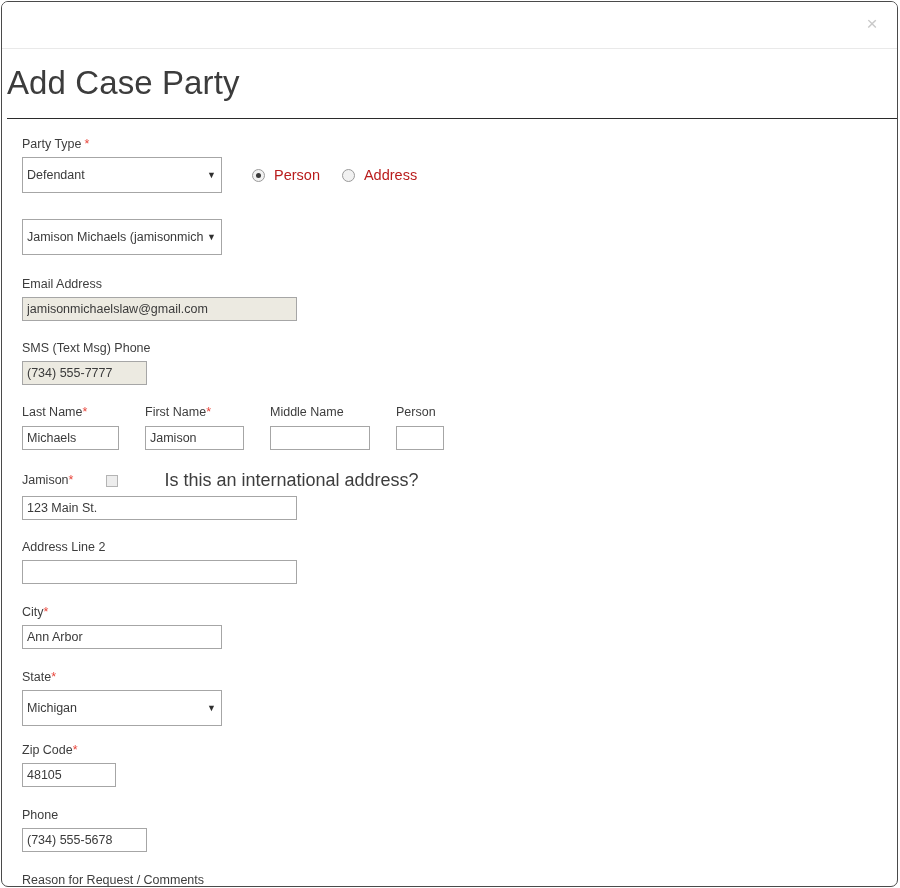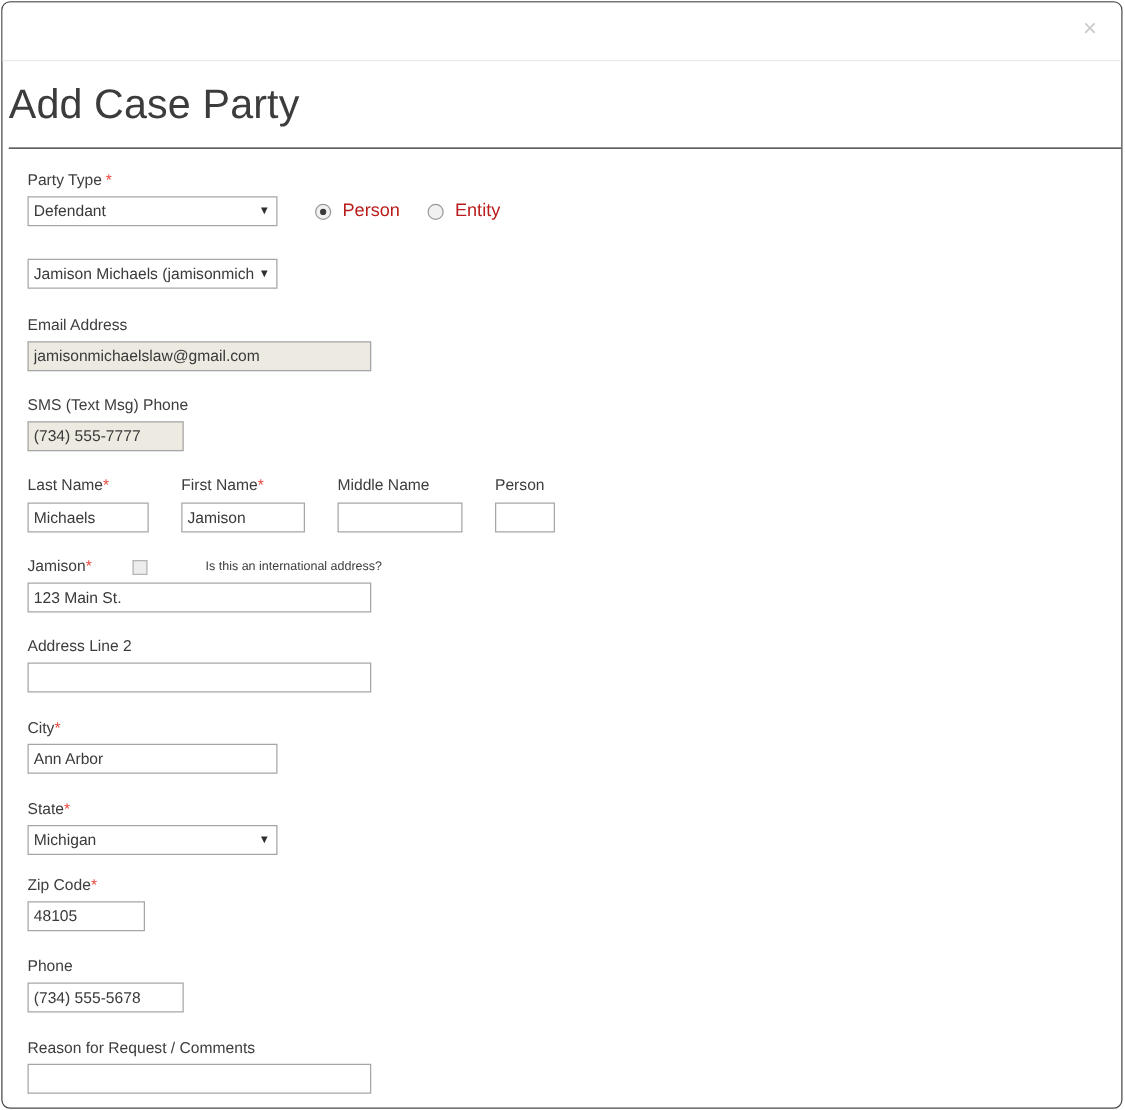--- a/index.html
+++ b/index.html
@@ -110,21 +110,21 @@
     border-radius: 0;
   }
   input.txt.readonlyfield {
     background: #eceae1;
     border: 1px solid #a6a6a6;
     color: #3a3a3a;
   }
 
   select.sel {
     box-sizing: border-box;
-    height: 24px;
+    height: 36px;
     border: 1px solid #a6a6a6;
     background: #ffffff;
     font-size: 12.5px;
     color: #3a3a3a;
     padding: 1px 18px 1px 4px;
     font-family: "Liberation Sans", sans-serif;
     outline: none;
     border-radius: 0;
     -webkit-appearance: none;
     -moz-appearance: none;
@@ -211,21 +211,21 @@
   }
   .chk-box {
     width: 12px;
     height: 12px;
     box-sizing: border-box;
     border: 1px solid #b4b4b4;
     background: #ededed;
     flex: none;
   }
   .intl-label {
-    font-size: 10px;
+    font-size: 18px;
     color: #3d3d3d;
     margin-left: 6px;
     font-family: "Liberation Sans", sans-serif;
     padding-left: 40px;
   }
 
   
   .w-partytype { width: 200px; }
   .w-person    { width: 200px; }
   .w-email     { width: 275px; }
@@ -269,21 +269,21 @@
           <span class="sel-arrow">▼</span>
         </span>
 
         <div class="radio-group">
           <label class="radio-item">
             <span class="radio-dot on"></span>
             <span class="radio-label">Person</span>
           </label>
           <label class="radio-item">
             <span class="radio-dot"></span>
-            <span class="radio-label">Entity</span>
+            <span class="radio-label">Address</span>
           </label>
         </div>
       </div>
     </div>
 
     <div class="block" style="margin-top:26px;">
       <span class="sel-wrap">
         <select class="sel w-person">
           <option>Jamison Michaels (jamisonmicha</option>
         </select>

